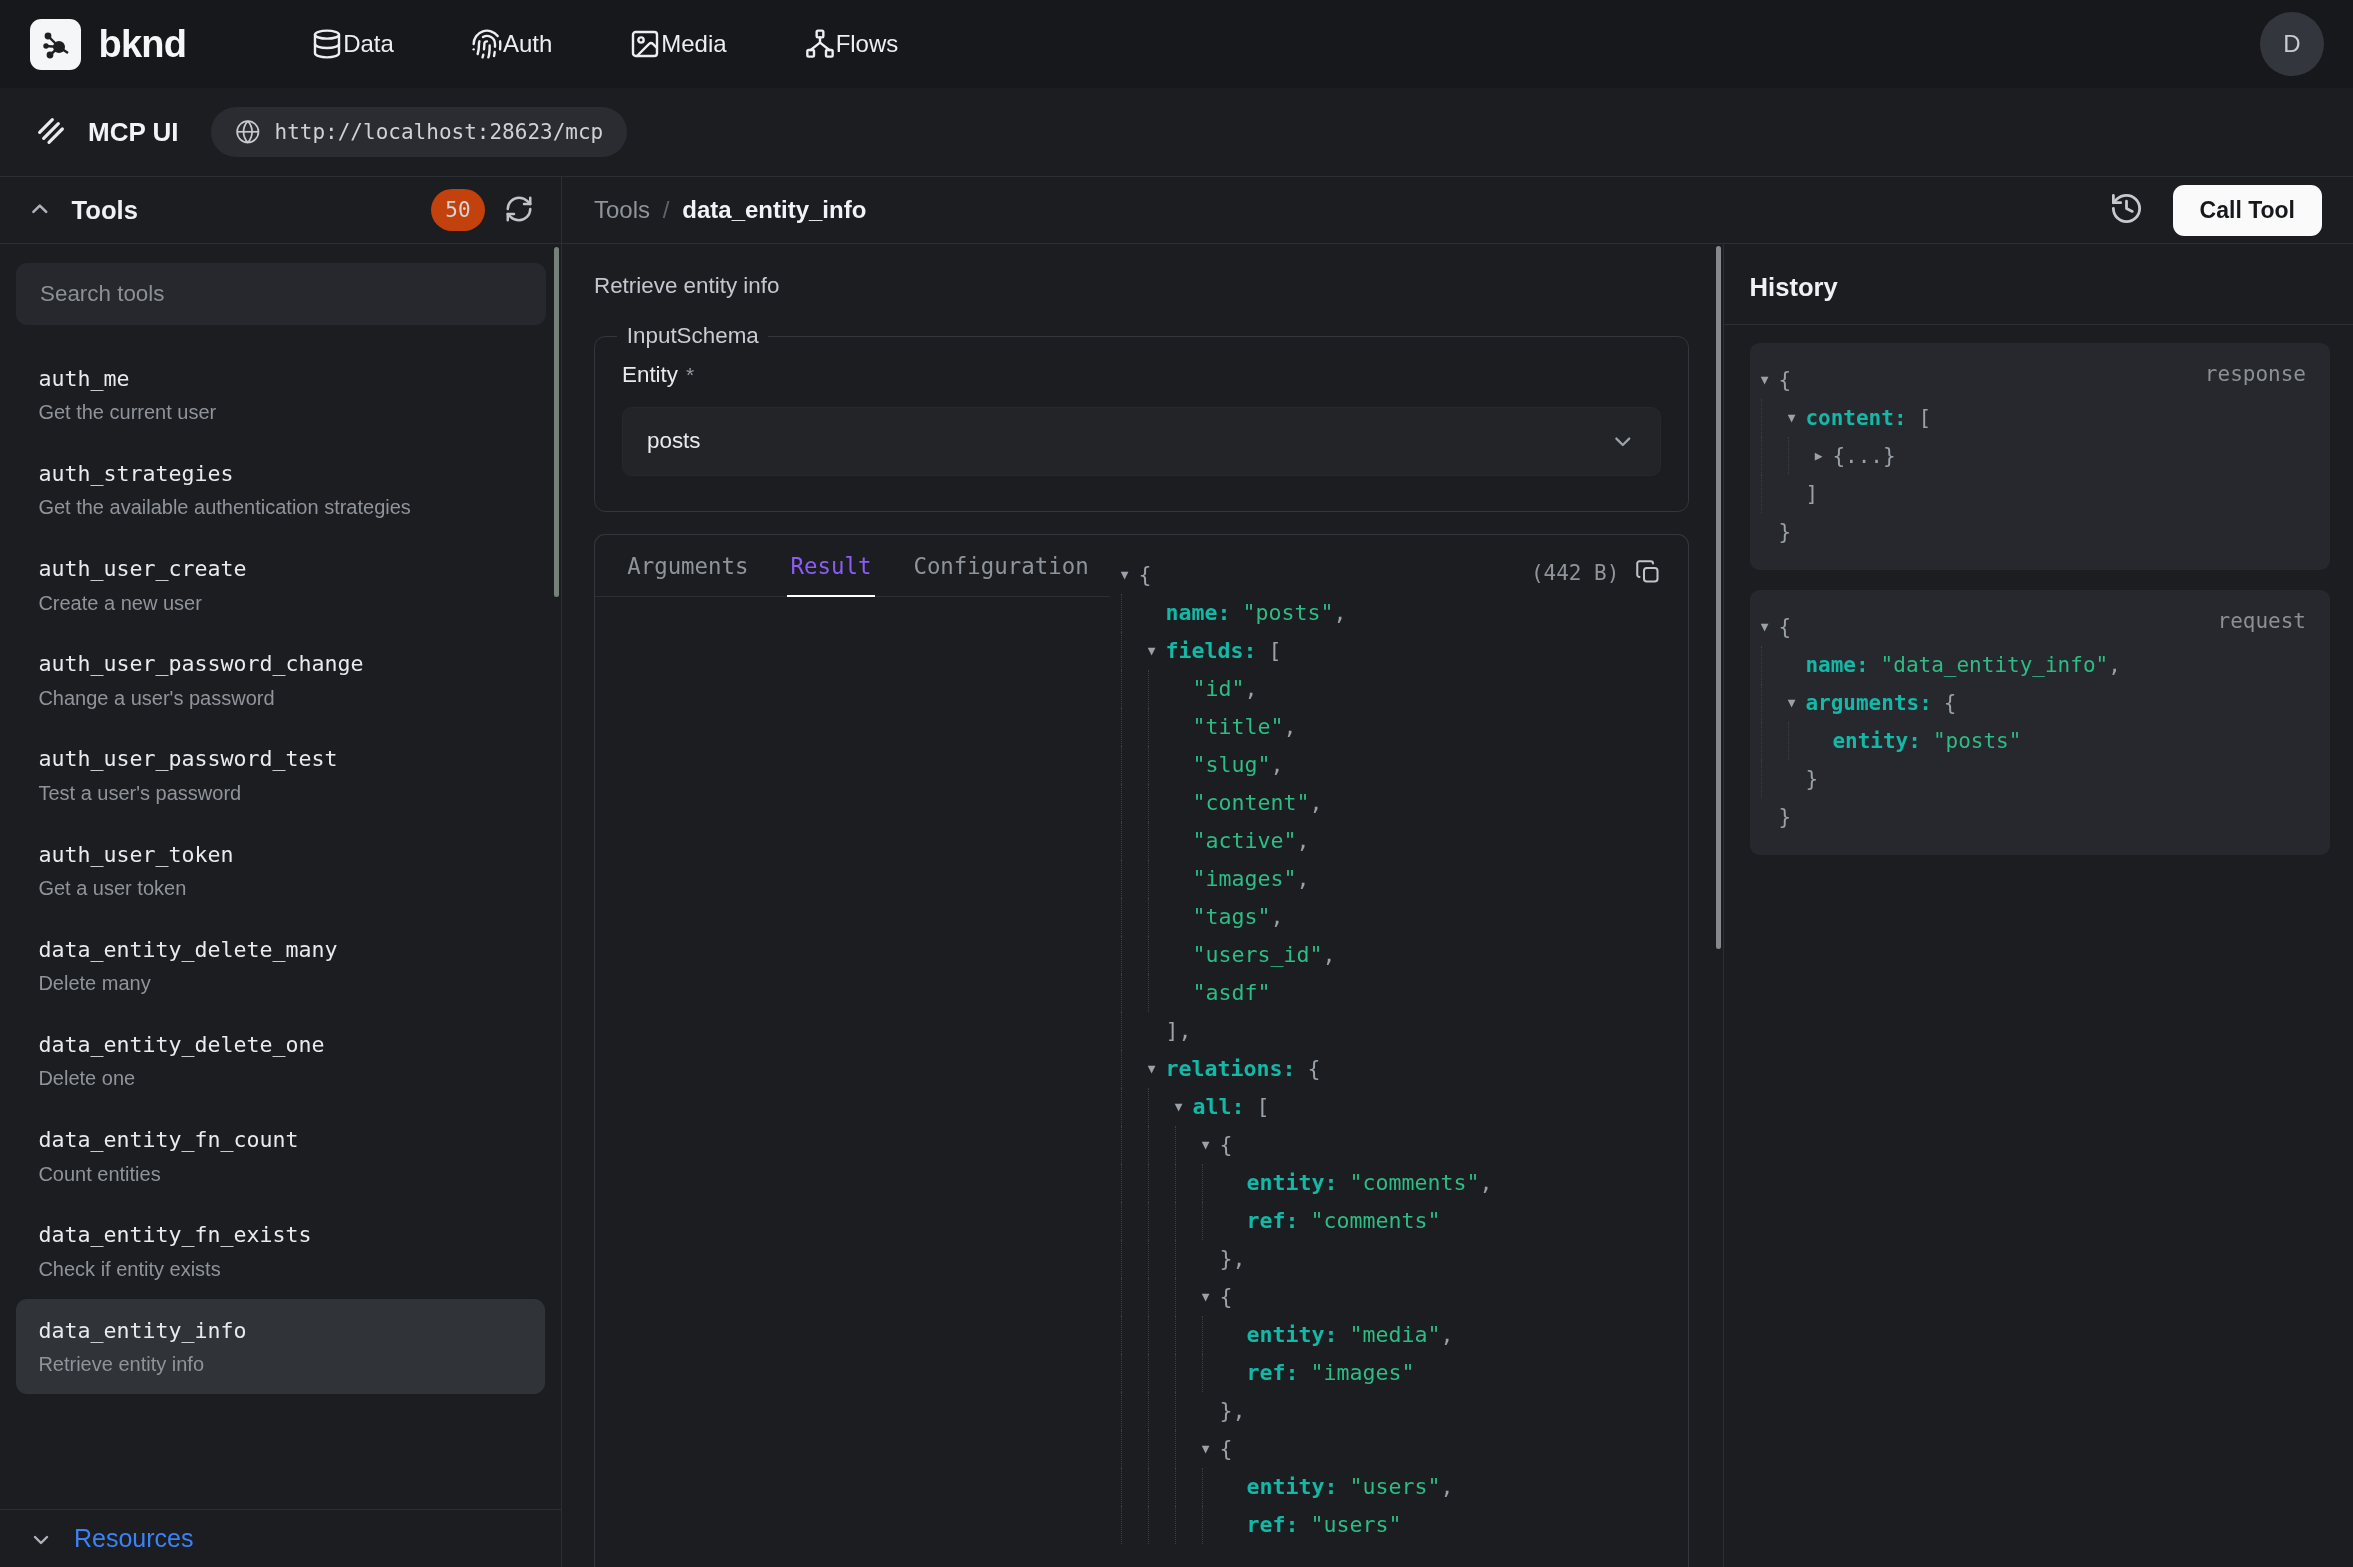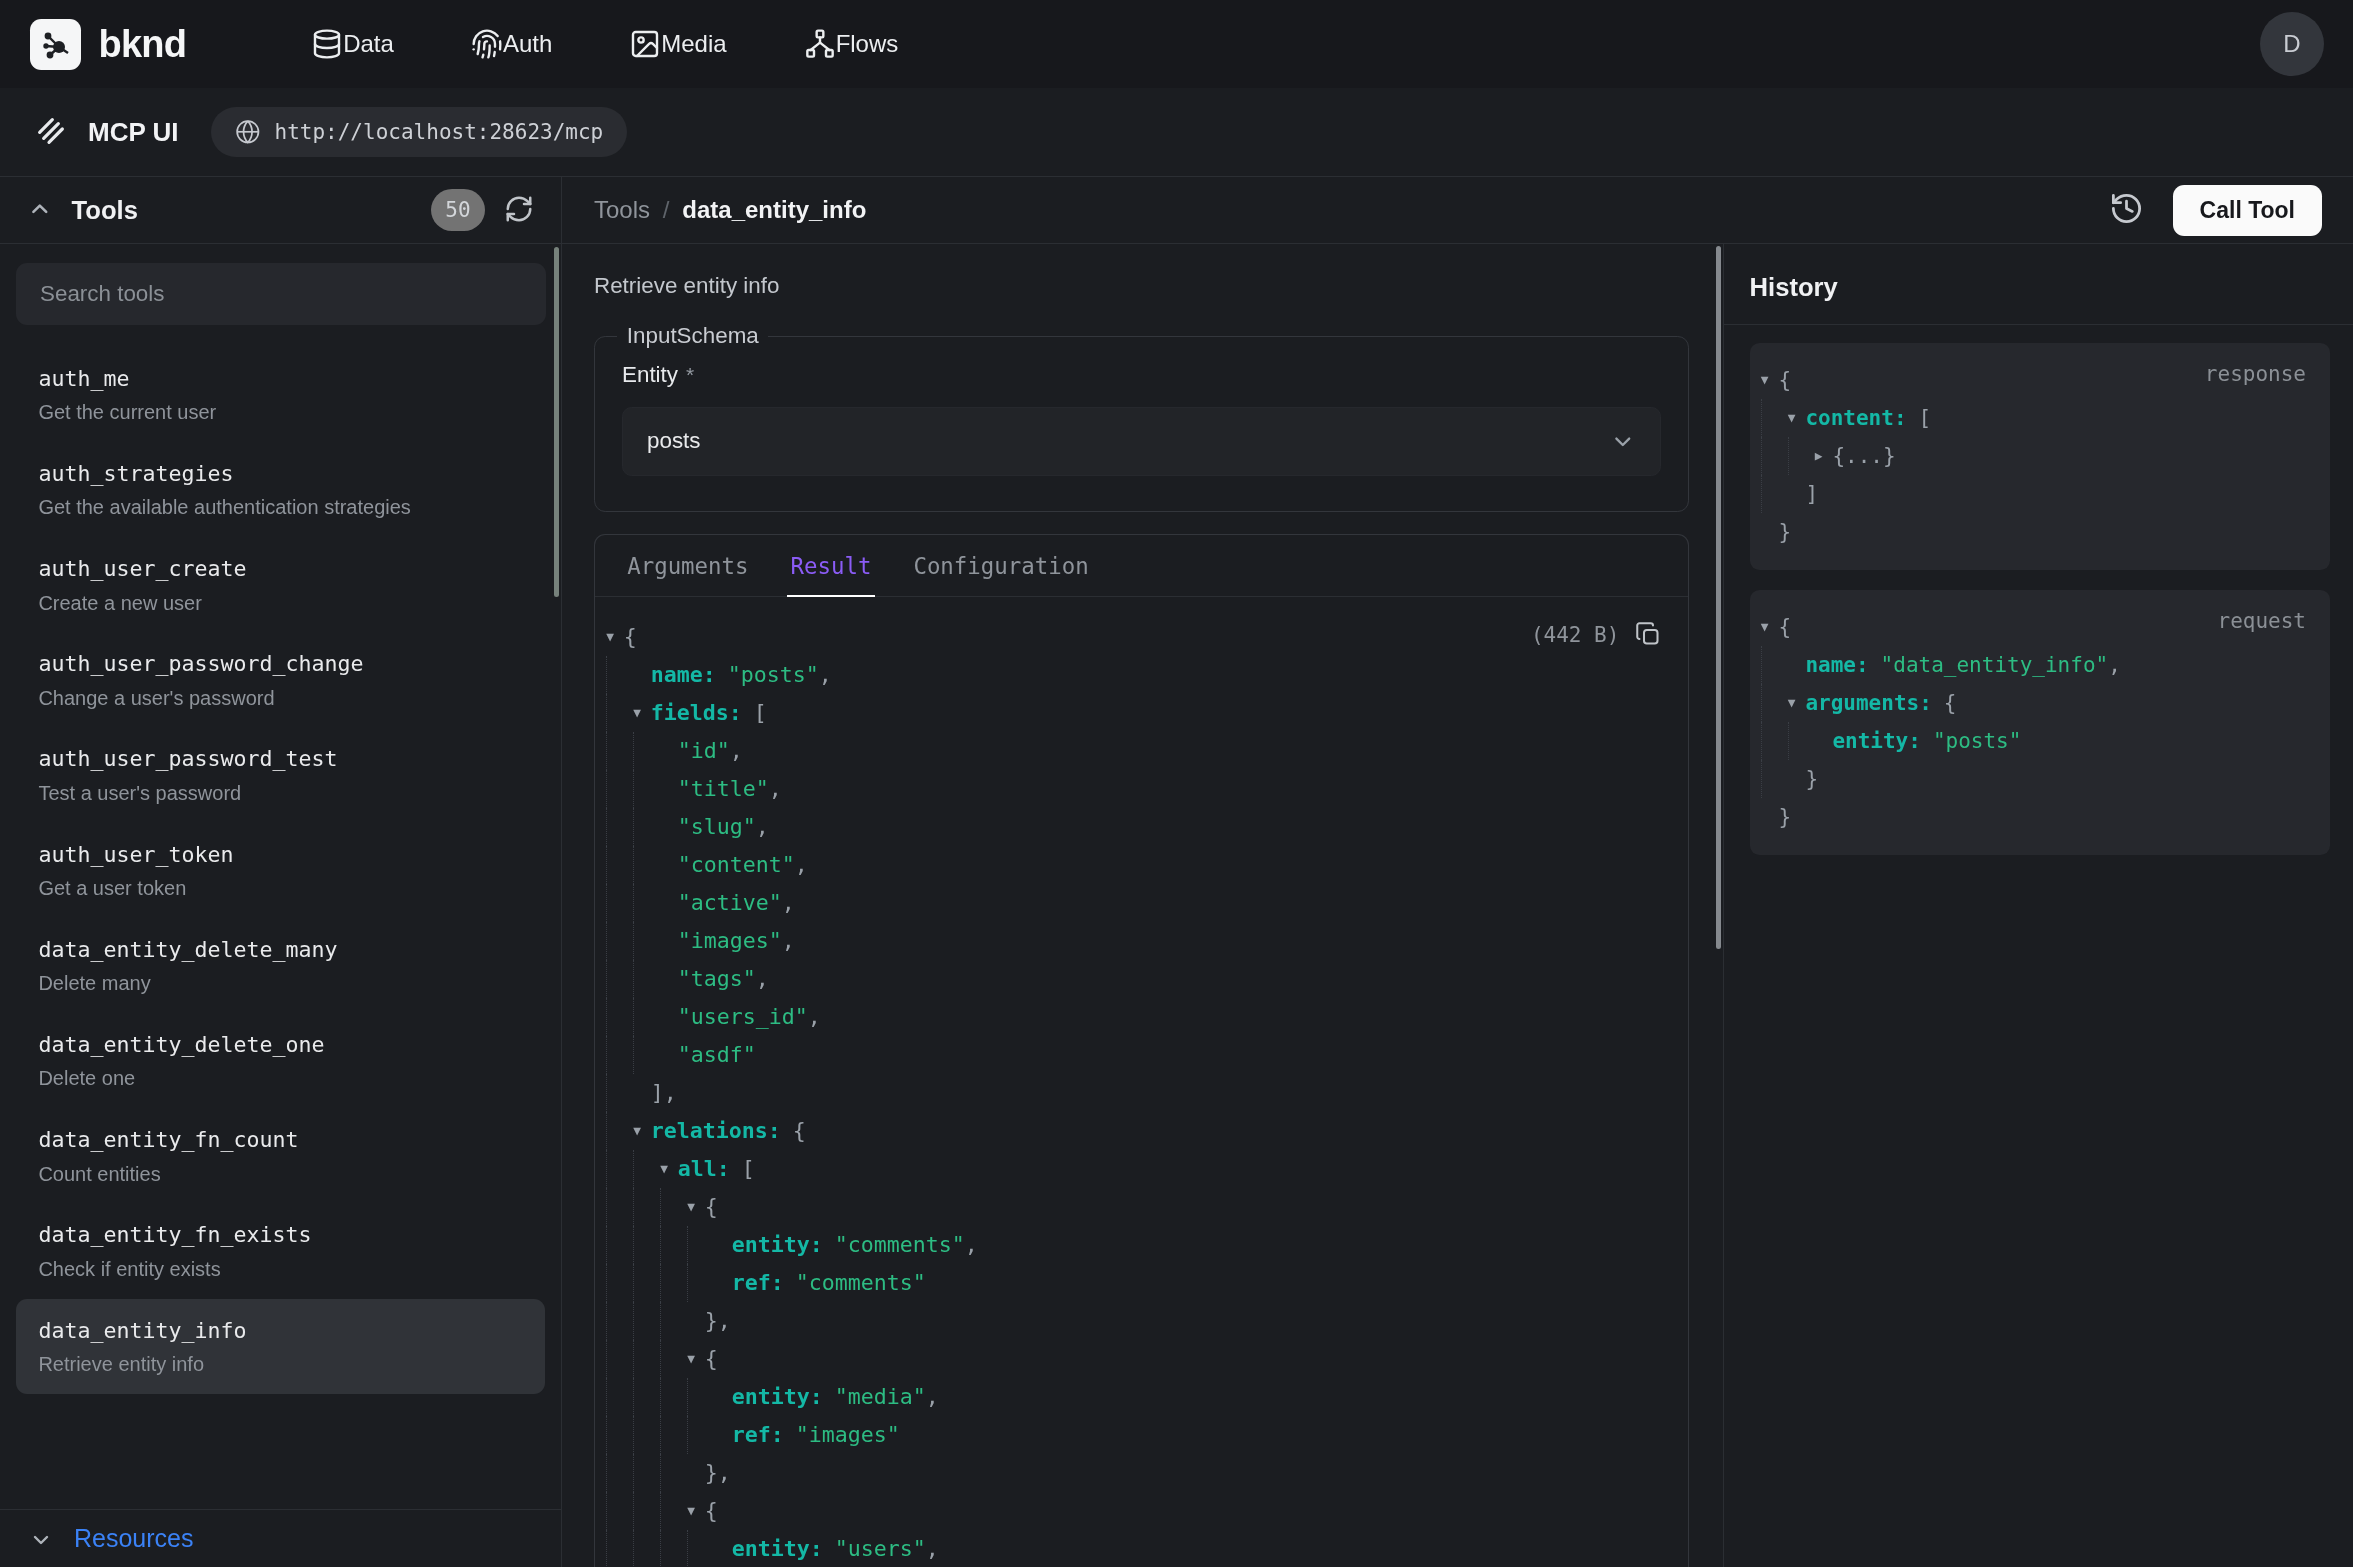--- a/index.html
+++ b/index.html
@@ -54,21 +54,21 @@
   
   .sidebar { width:562px; border-right:0.8px solid #2b2e33; display:flex; flex-direction:column; }
   .sidebar-header {
     height:67px; border-bottom:0.8px solid #2b2e33;
     display:flex; align-items:center; padding:0 27px; gap:19px;
   }
   .sidebar-header svg.chev { width:25.6px; height:25.6px; stroke:#aeb3ba; fill:none; stroke-width:2.4; stroke-linecap:round; stroke-linejoin:round; cursor:pointer; }
   .sidebar-title { font-size:25.6px; font-weight:700; color:#f0f1f3; }
   .sidebar-header .spacer { flex:1; }
   .count-badge {
-    min-width:53px; height:42px; padding:0 14.4px; border-radius:21px; background:#737373;
+    min-width:53px; height:42px; padding:0 14.4px; border-radius:21px; background:#c2410c;
     display:flex; align-items:center; justify-content:center;
     font-size:21px; color:#d3d6da;
   }
   .refresh-btn svg { width:30px; height:30px; stroke:#c0c4c9; fill:none; stroke-width:2; stroke-linecap:round; stroke-linejoin:round; cursor:pointer; }
   .tool-scroll { flex:1; position:relative; overflow:hidden; padding-top:19px; }
   .search-input {
     display:block; width:530px; margin:0 16px 22.4px 16px; height:62px;
     background:#26282d; border:none; outline:none; border-radius:11.2px;
     padding:0 24px; font-size:22.4px; color:#d3d6da;
     font-family:"Liberation Sans", sans-serif;
@@ -117,21 +117,21 @@
   fieldset.schema legend { margin-left:-4.8px; padding:0 9.6px; font-size:22.4px; color:#c9ccd2; }
   .entity-label-row { margin-top:8px; font-size:22.4px; color:#e7e9ec; }
   .required-mark { color:#9298a0; font-size:21px; margin-left:8px; }
   .entity-select {
     margin-top:19px; height:69px; background:#222428; border:0.8px solid #26282d; border-radius:9.6px;
     display:flex; align-items:center; padding:0 24px; cursor:pointer;
   }
   .entity-value { font-size:22.4px; color:#e9eaec; flex:1; }
   .entity-select svg { width:25.6px; height:25.6px; stroke:#9aa1a9; fill:none; stroke-width:2.2; stroke-linecap:round; stroke-linejoin:round; }
 
-  .tabs-panel { margin-top:22.4px; border:0.8px solid #33363c; border-radius:11.2px 11.2px 0 0; border-bottom:none; flex:1; display:flex; flex-direction:column; min-height:0; }
+  .tabs-panel { margin-top:22.4px; border:0.8px solid #33363c; border-radius:11.2px 11.2px 0 0; border-bottom:none; flex:1; display:flex; min-height:0; }
   .tab-row { height:62px; border-bottom:0.8px solid #2b2e33; display:flex; align-items:stretch; padding-left:11.2px; }
   .tab {
     position:relative; display:flex; align-items:center; padding:0 21px;
     font-family:"DejaVu Sans Mono", monospace; font-size:22.4px; color:#8f949b; cursor:pointer;
   }
   .tab.active { color:#8b5cf6; }
   .tab.active::after { content:""; position:absolute; left:17.6px; right:17.6px; bottom:-0.8px; height:2.4px; background:#ffffff; }
 
   .json-body {
     position:relative; flex:1; padding:21px 24px 24px 11.2px;

